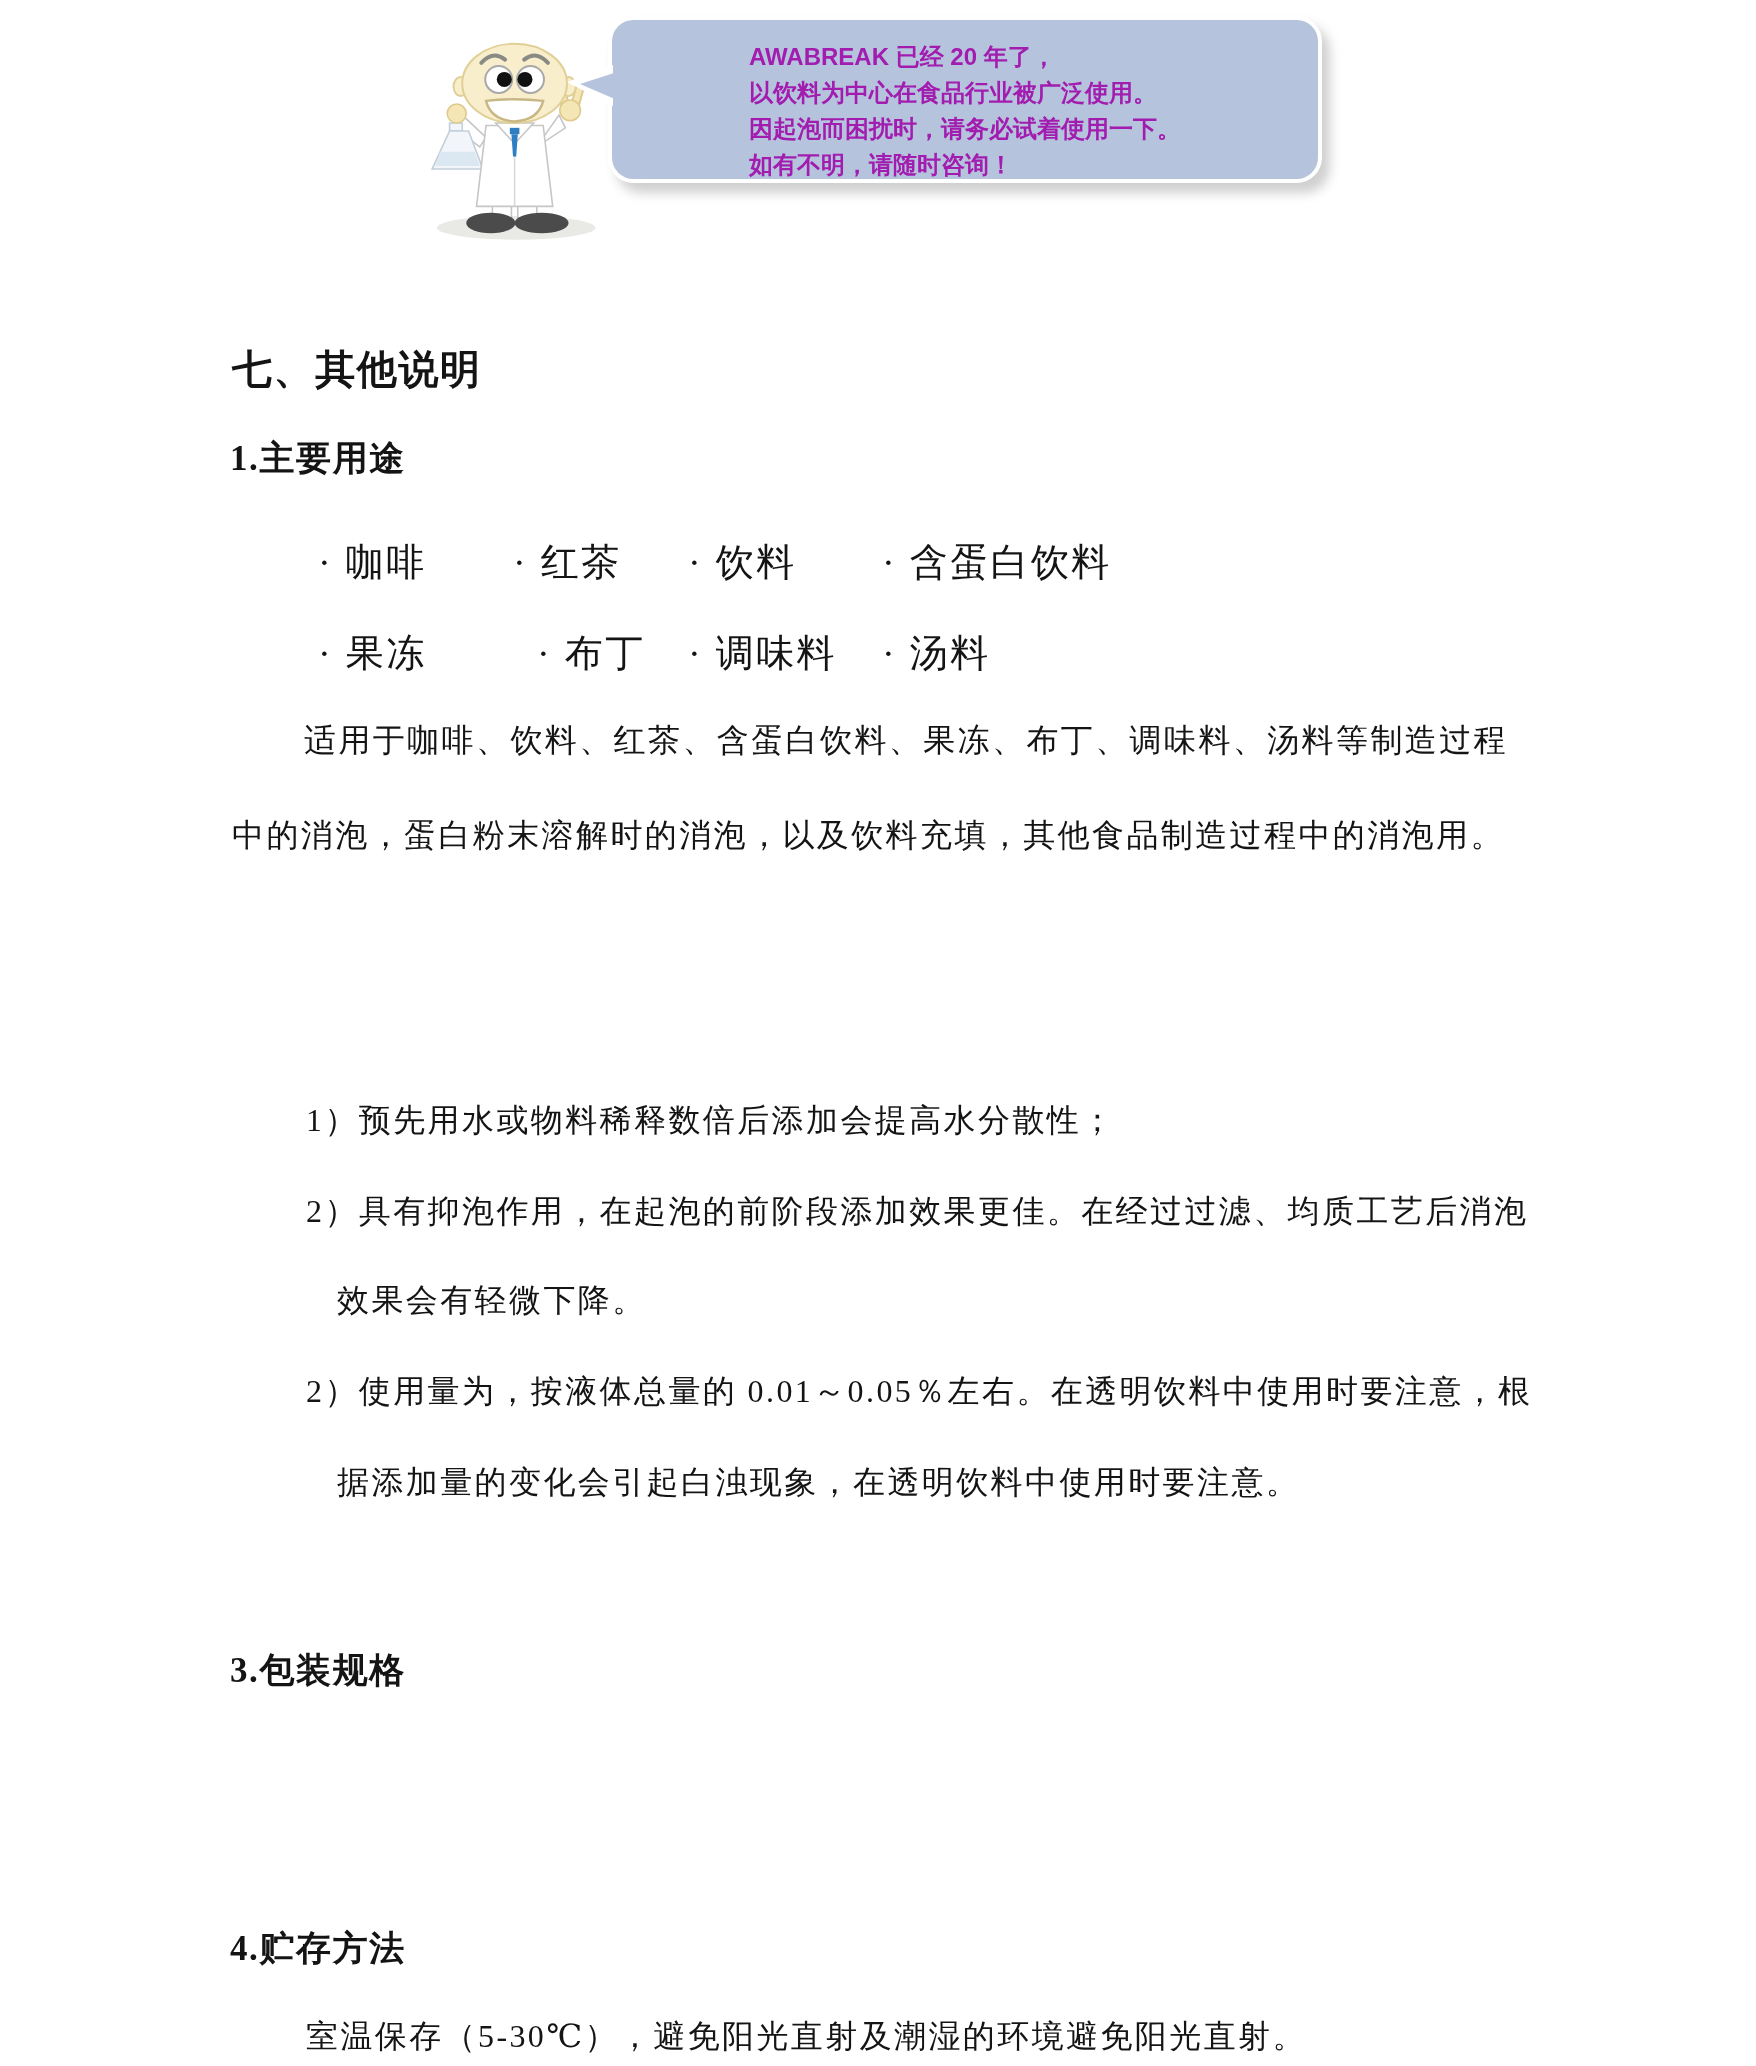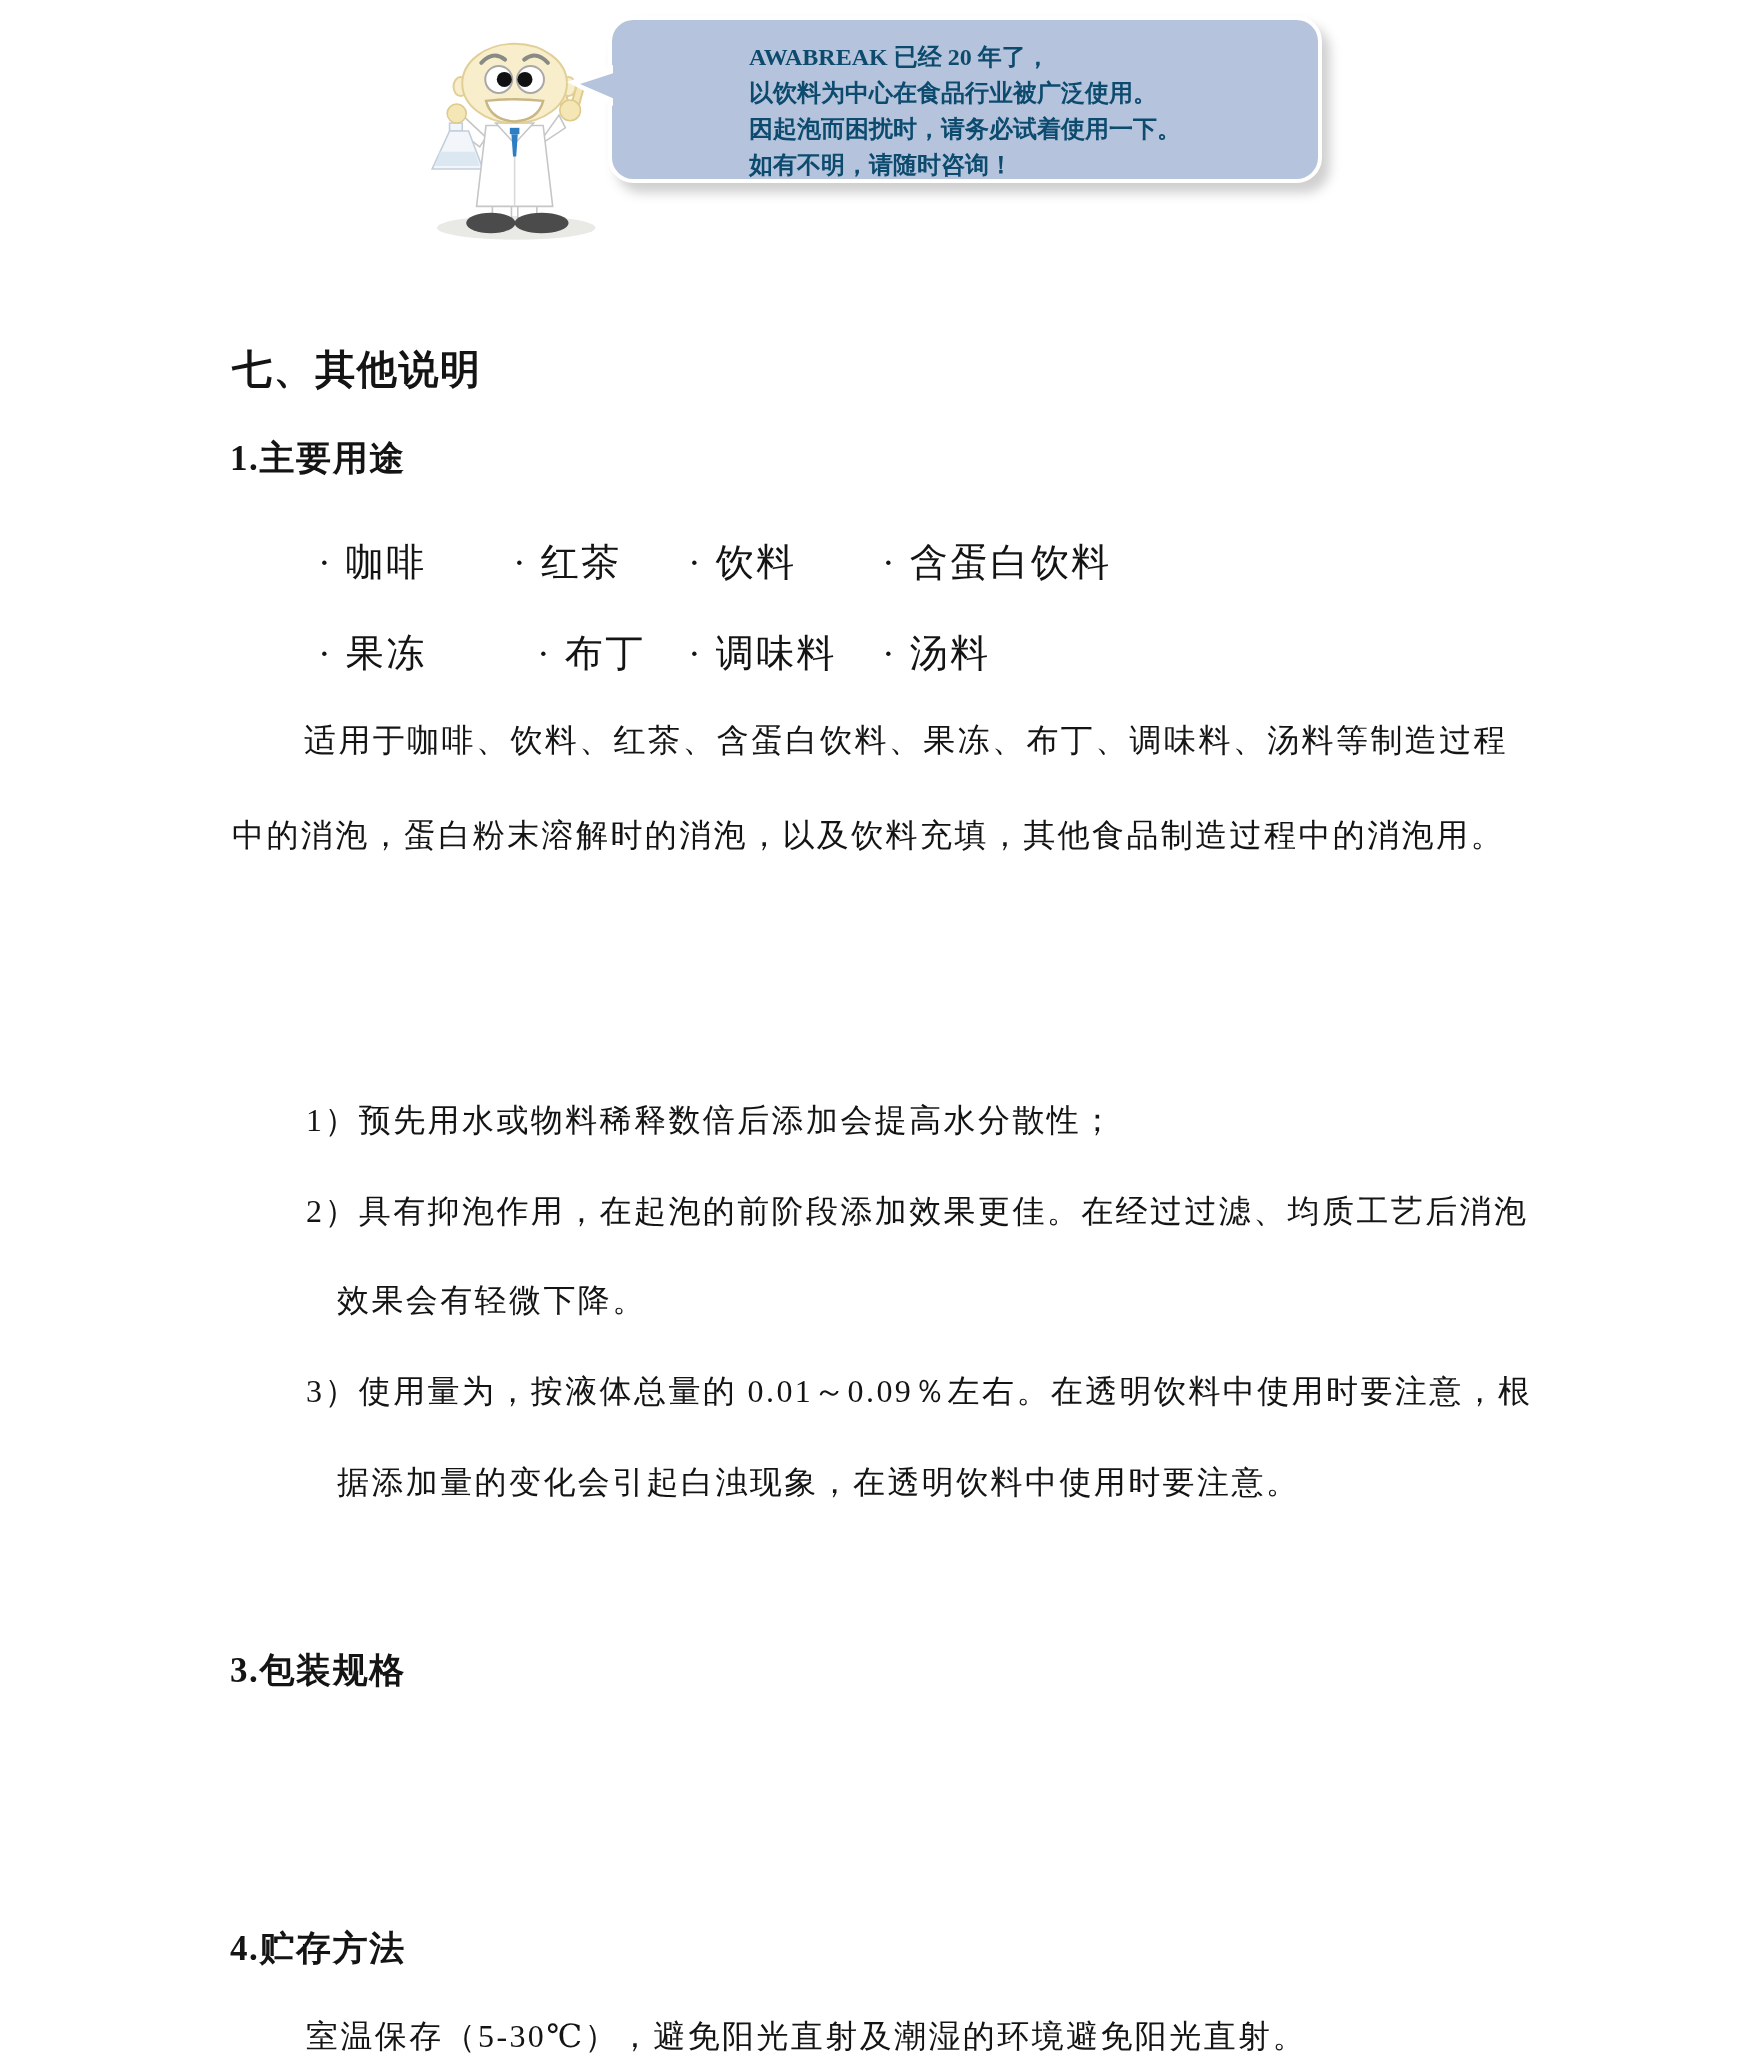--- a/index.html
+++ b/index.html
@@ -25,23 +25,23 @@
     border-top:17.5px solid transparent;border-bottom:24px solid transparent;
     border-right:46px solid #ffffff;
   }
   .bubble::after{
     content:"";position:absolute;left:-32px;top:52px;width:0;height:0;
     border-top:12px solid transparent;border-bottom:16.7px solid transparent;
     border-right:37px solid #b5c4dc;
   }
   .bubble-text{
     position:absolute;left:137px;top:19px;
-    font-family:Liberation Serif, serif;
+    font-family:Liberation Sans, sans-serif;
     font-weight:bold;font-size:24px;line-height:36px;
-    color:#0c4a6e;white-space:nowrap;
+    color:#a21caf;white-space:nowrap;
   }
   
   .line{position:absolute;white-space:nowrap;font-size:32px;letter-spacing:2.4px;}
   .h1{font-size:40px;font-weight:bold;letter-spacing:1.6px;}
   .h2{font-size:35px;font-weight:bold;letter-spacing:1.6px;}
   .bullet-row{position:absolute;left:0;top:0;width:1756px;height:48px;}
   .bullet-item{position:absolute;font-size:38px;letter-spacing:2.4px;white-space:nowrap;}
   .bullet-dot{display:inline-block;margin-right:12.7px;}
 </style>
 </head>
@@ -114,21 +114,21 @@
     <span class="bullet-item" style="left:688px;"><span class="bullet-dot">·</span><span>调味料</span></span>
     <span class="bullet-item" style="left:882px;"><span class="bullet-dot">·</span><span>汤料</span></span>
   </div>
 
   <div class="line" style="left:304px;top:719px;">适用于咖啡、饮料、红茶、含蛋白饮料、果冻、布丁、调味料、汤料等制造过程</div>
   <div class="line" style="left:232px;top:814px;">中的消泡，蛋白粉末溶解时的消泡，以及饮料充填，其他食品制造过程中的消泡用。</div>
 
   <div class="line" style="left:306px;top:1099px;">1）预先用水或物料稀释数倍后添加会提高水分散性；</div>
   <div class="line" style="left:306px;top:1190px;">2）具有抑泡作用，在起泡的前阶段添加效果更佳。在经过过滤、均质工艺后消泡</div>
   <div class="line" style="left:337px;top:1279px;">效果会有轻微下降。</div>
-  <div class="line" style="left:306px;top:1370px;">3）使用量为，按液体总量的 0.01～0.09％左右。在透明饮料中使用时要注意，根</div>
+  <div class="line" style="left:306px;top:1370px;">2）使用量为，按液体总量的 0.01～0.05％左右。在透明饮料中使用时要注意，根</div>
   <div class="line" style="left:337px;top:1461px;">据添加量的变化会引起白浊现象，在透明饮料中使用时要注意。</div>
 
   <div class="line h2" style="left:230px;top:1647px;">3.包装规格</div>
 
   <div class="line h2" style="left:230px;top:1925px;">4.贮存方法</div>
   <div class="line" style="left:306px;top:2015px;">室温保存（5-30℃），避免阳光直射及潮湿的环境避免阳光直射。</div>
 
 </div>
 
 

